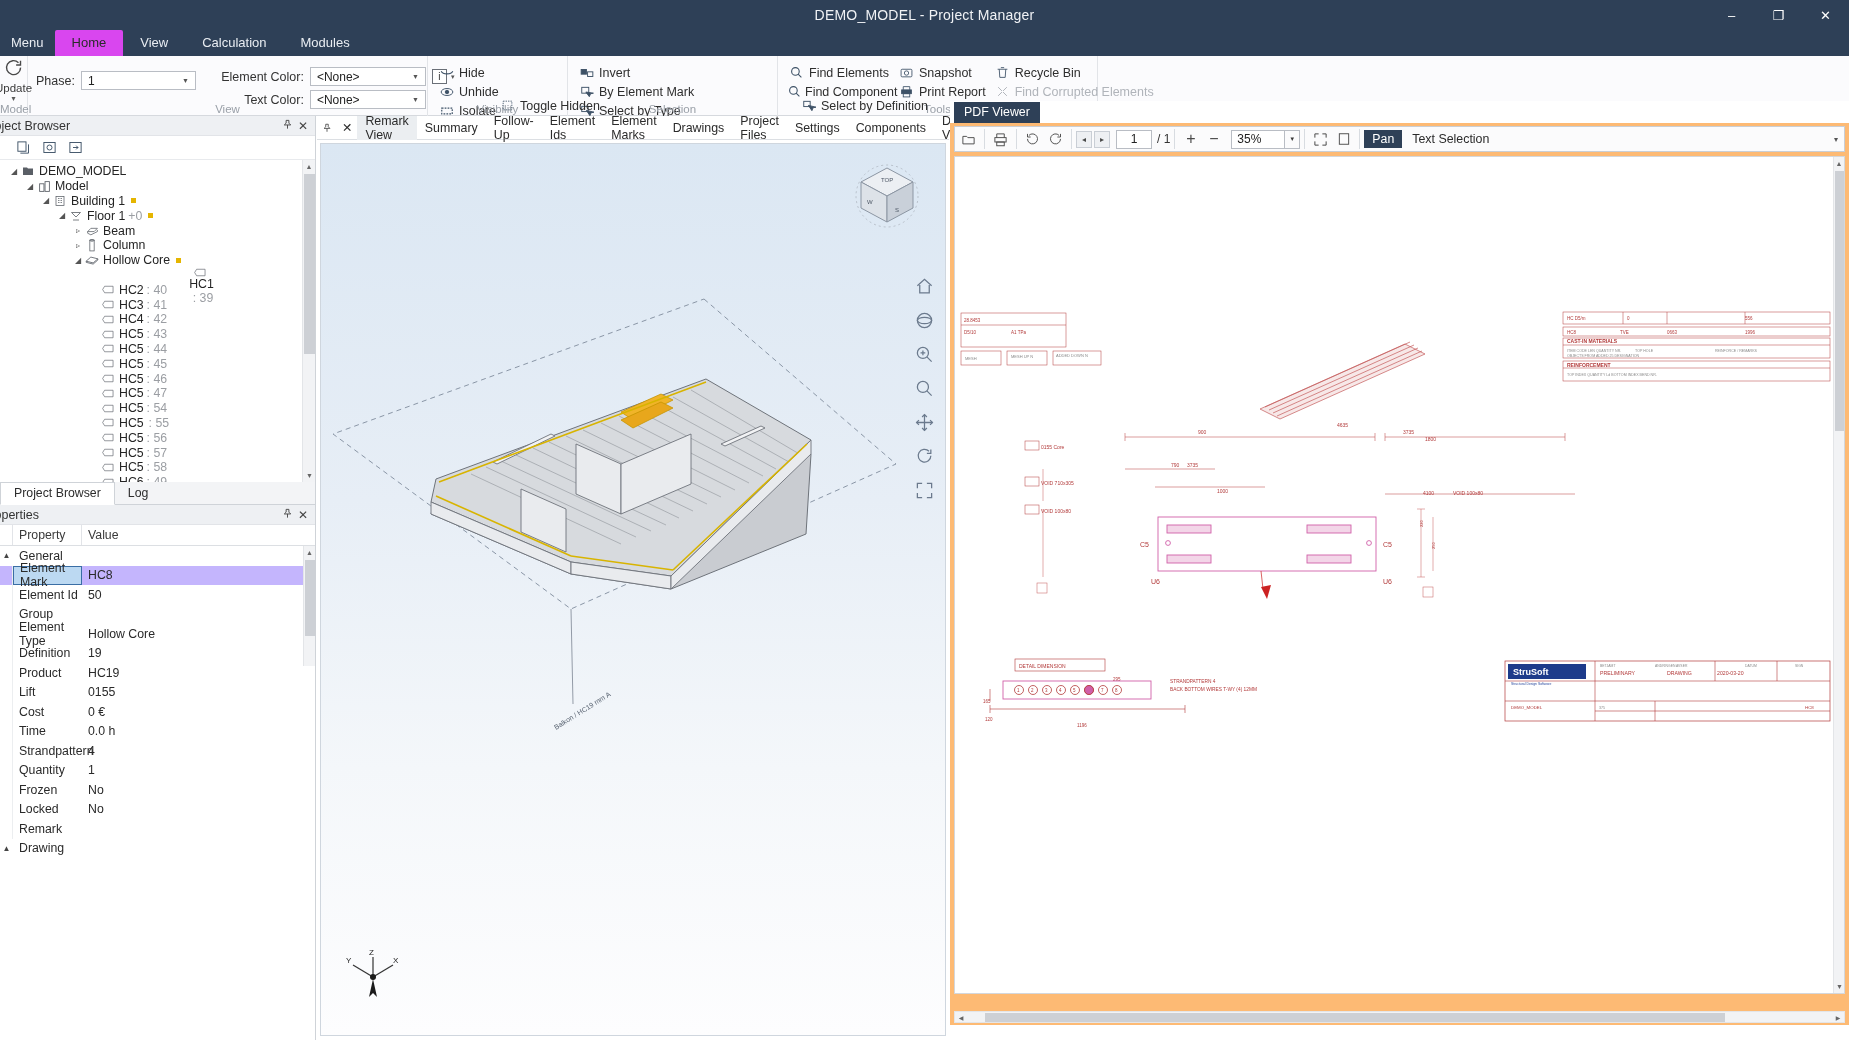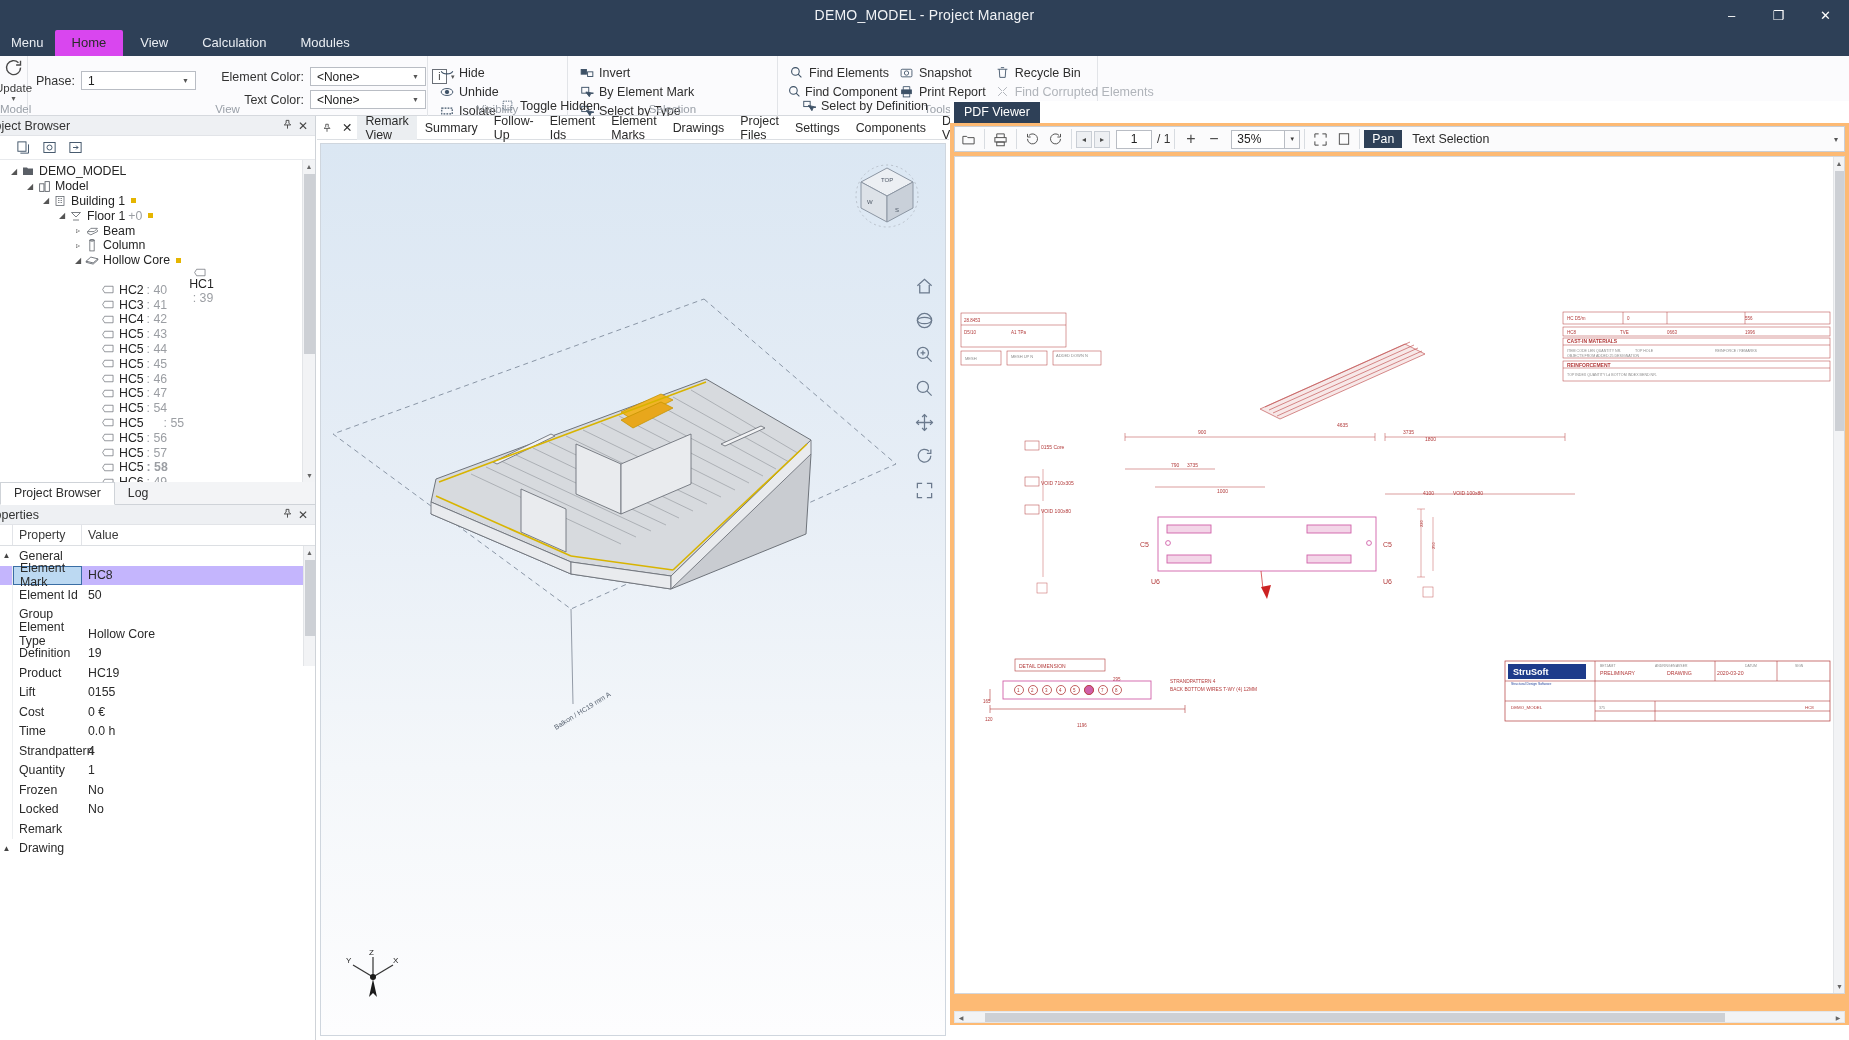--- a/index.html
+++ b/index.html
@@ -633,21 +633,21 @@
             <span class="tid" style="margin-left: 3px;"> : 54</span>
           </div>
           <div class="tnode" style="padding-left: 84px;">
             <span class="tw"></span>
             <span class="tico">
               <svg width="13" height="9" viewBox="0 0 20 12" fill="none" stroke="#6a6f76" stroke-width="1.1">
                 <path d="M4 1h13v10H4L1 6z"></path>
               </svg>
             </span>
             <span class="tlabel">HC5</span>
-            <span class="tid" style="margin-left: 20px;"> : 55</span>
+            <span class="tid" style="margin-left: 5px;"> : 55</span>
           </div>
           <div class="tnode" style="padding-left: 84px;">
             <span class="tw"></span>
             <span class="tico">
               <svg width="13" height="9" viewBox="0 0 20 12" fill="none" stroke="#6a6f76" stroke-width="1.1">
                 <path d="M4 1h13v10H4L1 6z"></path>
               </svg>
             </span>
             <span class="tlabel">HC5</span>
             <span class="tid" style="margin-left: 3px;"> : 56</span>
@@ -663,21 +663,21 @@
             <span class="tid" style="margin-left: 3px;"> : 57</span>
           </div>
           <div class="tnode" style="padding-left: 84px;">
             <span class="tw"></span>
             <span class="tico">
               <svg width="13" height="9" viewBox="0 0 20 12" fill="none" stroke="#6a6f76" stroke-width="1.1">
                 <path d="M4 1h13v10H4L1 6z"></path>
               </svg>
             </span>
             <span class="tlabel">HC5</span>
-            <span class="tid" style="margin-left: 3px; font-weight: bold;"> : 58</span>
+            <span class="tid" style="margin-left: 3px;"> : 58</span>
           </div>
           <div class="tnode" style="padding-left: 84px;">
             <span class="tw"></span>
             <span class="tico">
               <svg width="13" height="9" viewBox="0 0 20 12" fill="none" stroke="#6a6f76" stroke-width="1.1">
                 <path d="M4 1h13v10H4L1 6z"></path>
               </svg>
             </span>
             <span class="tlabel">HC6</span>
             <span class="tid" style="margin-left: 3px;"> : 49</span>

